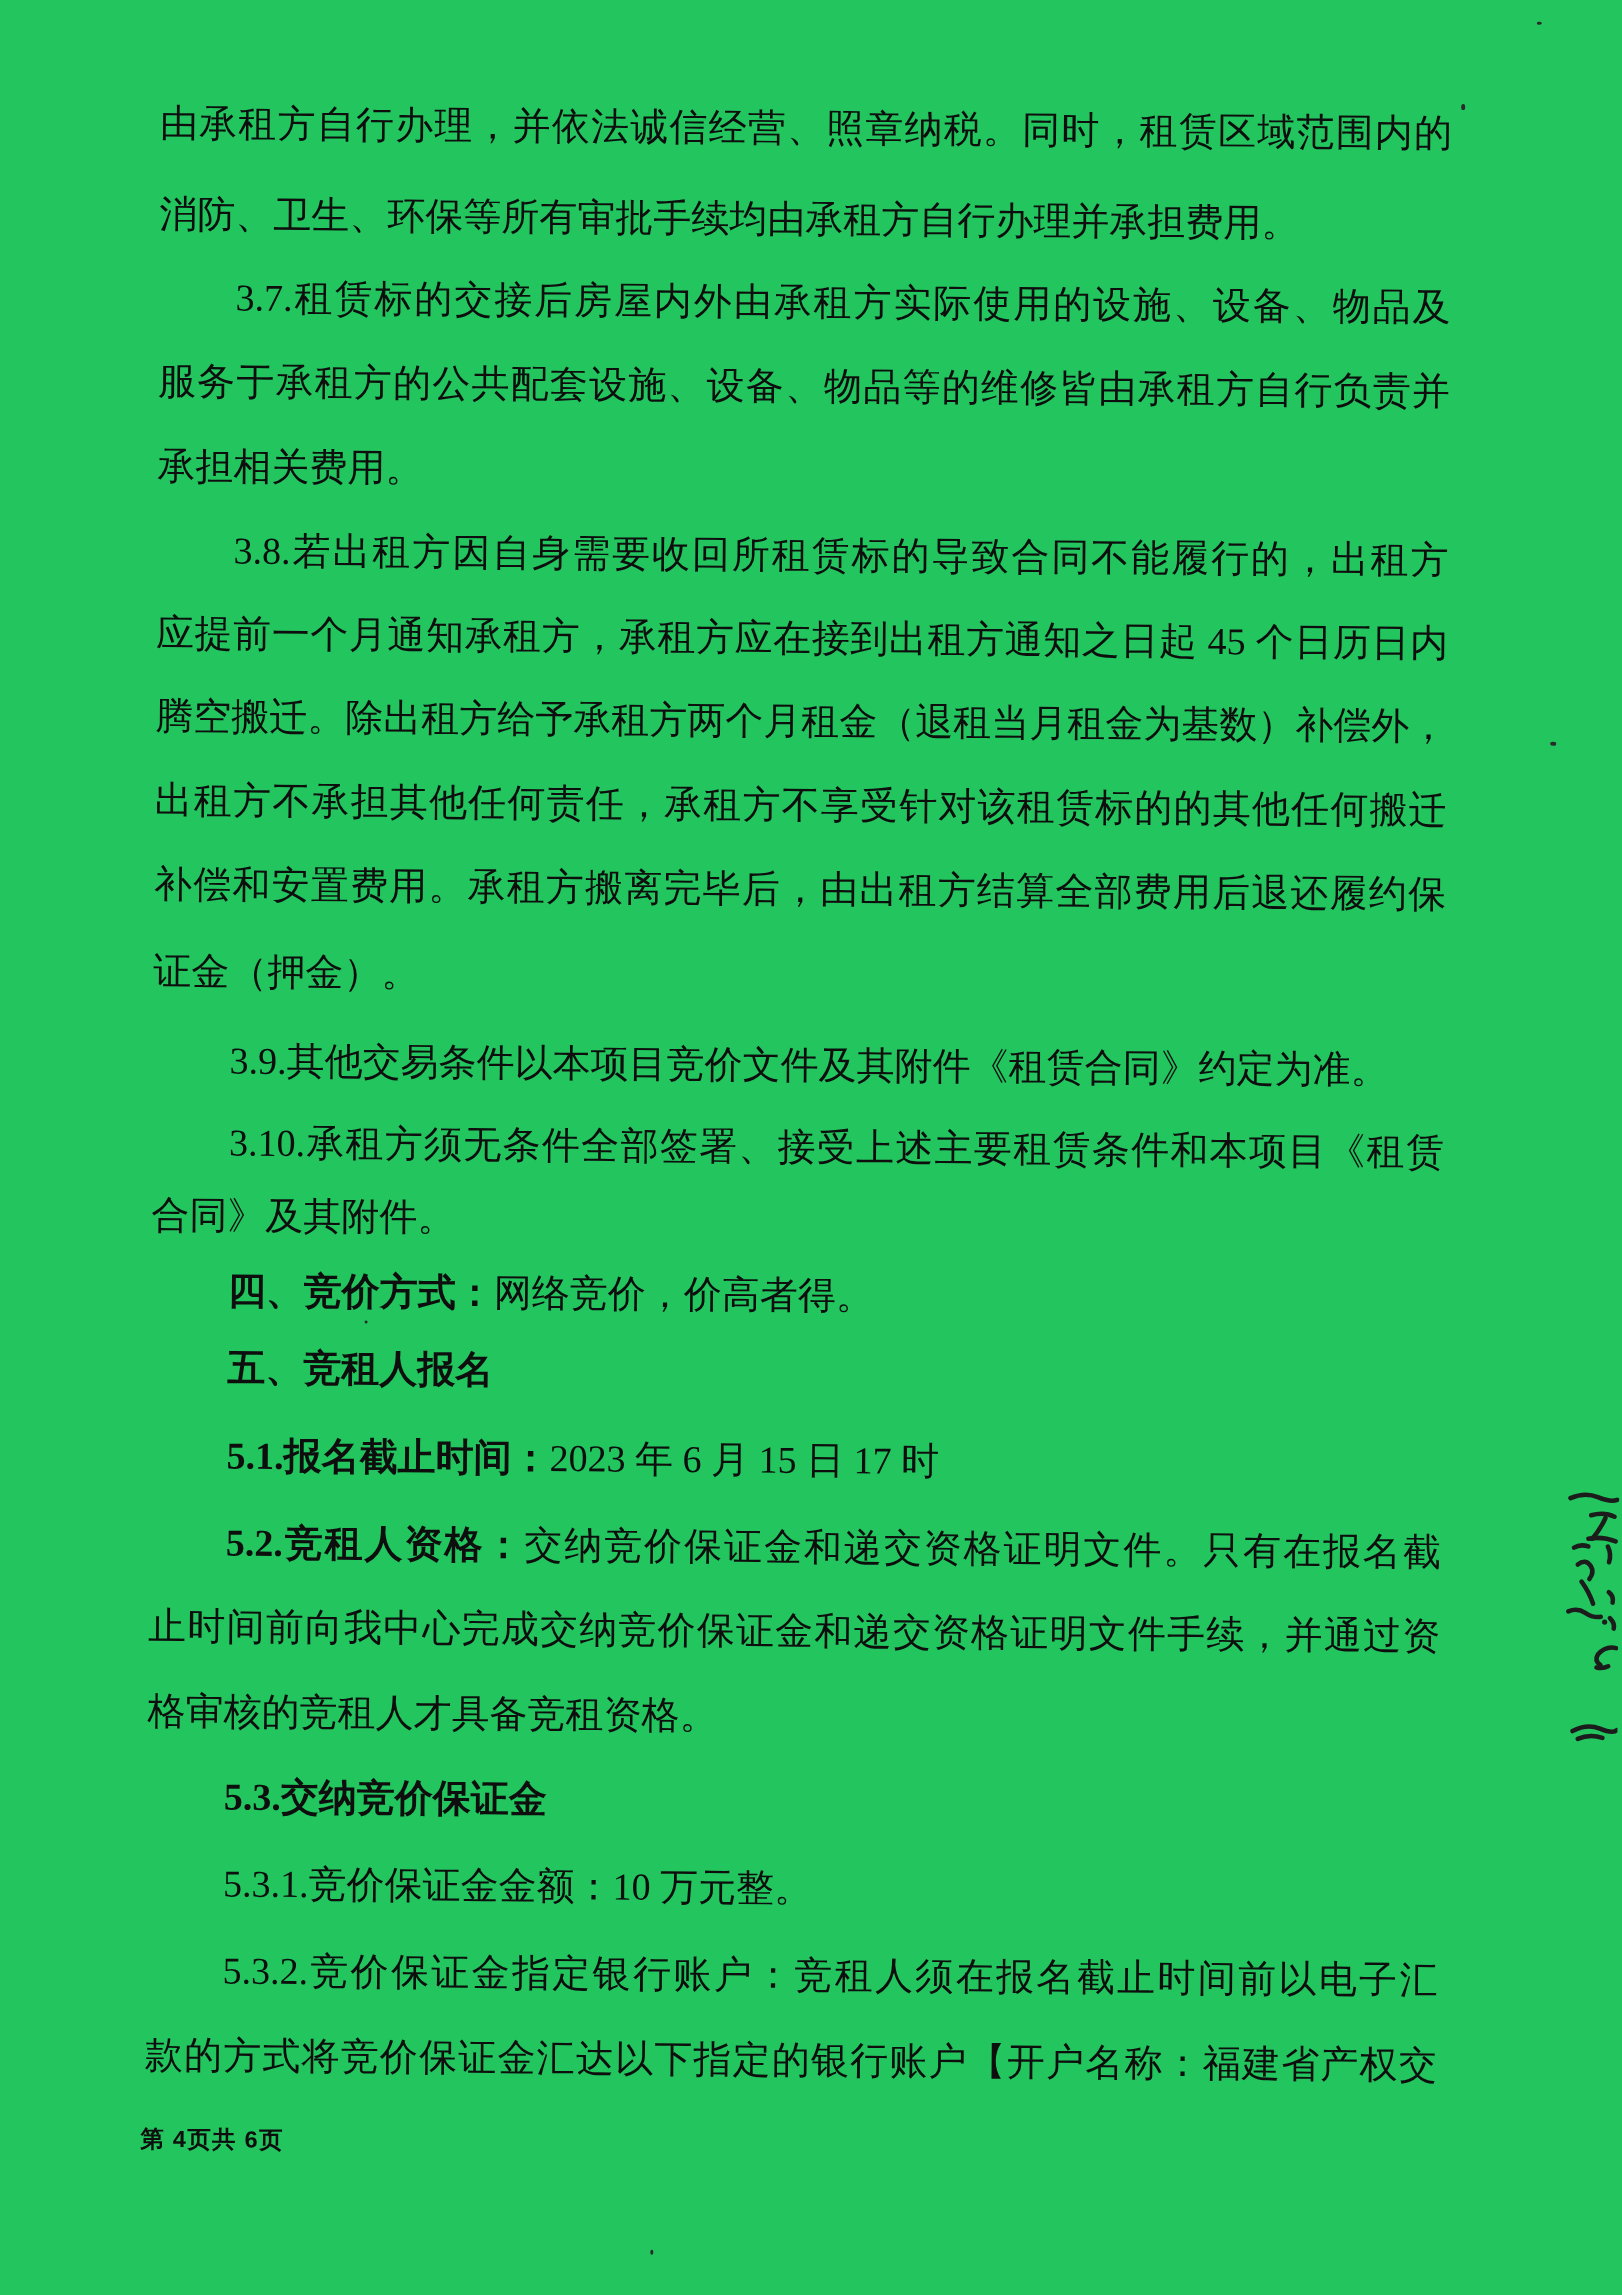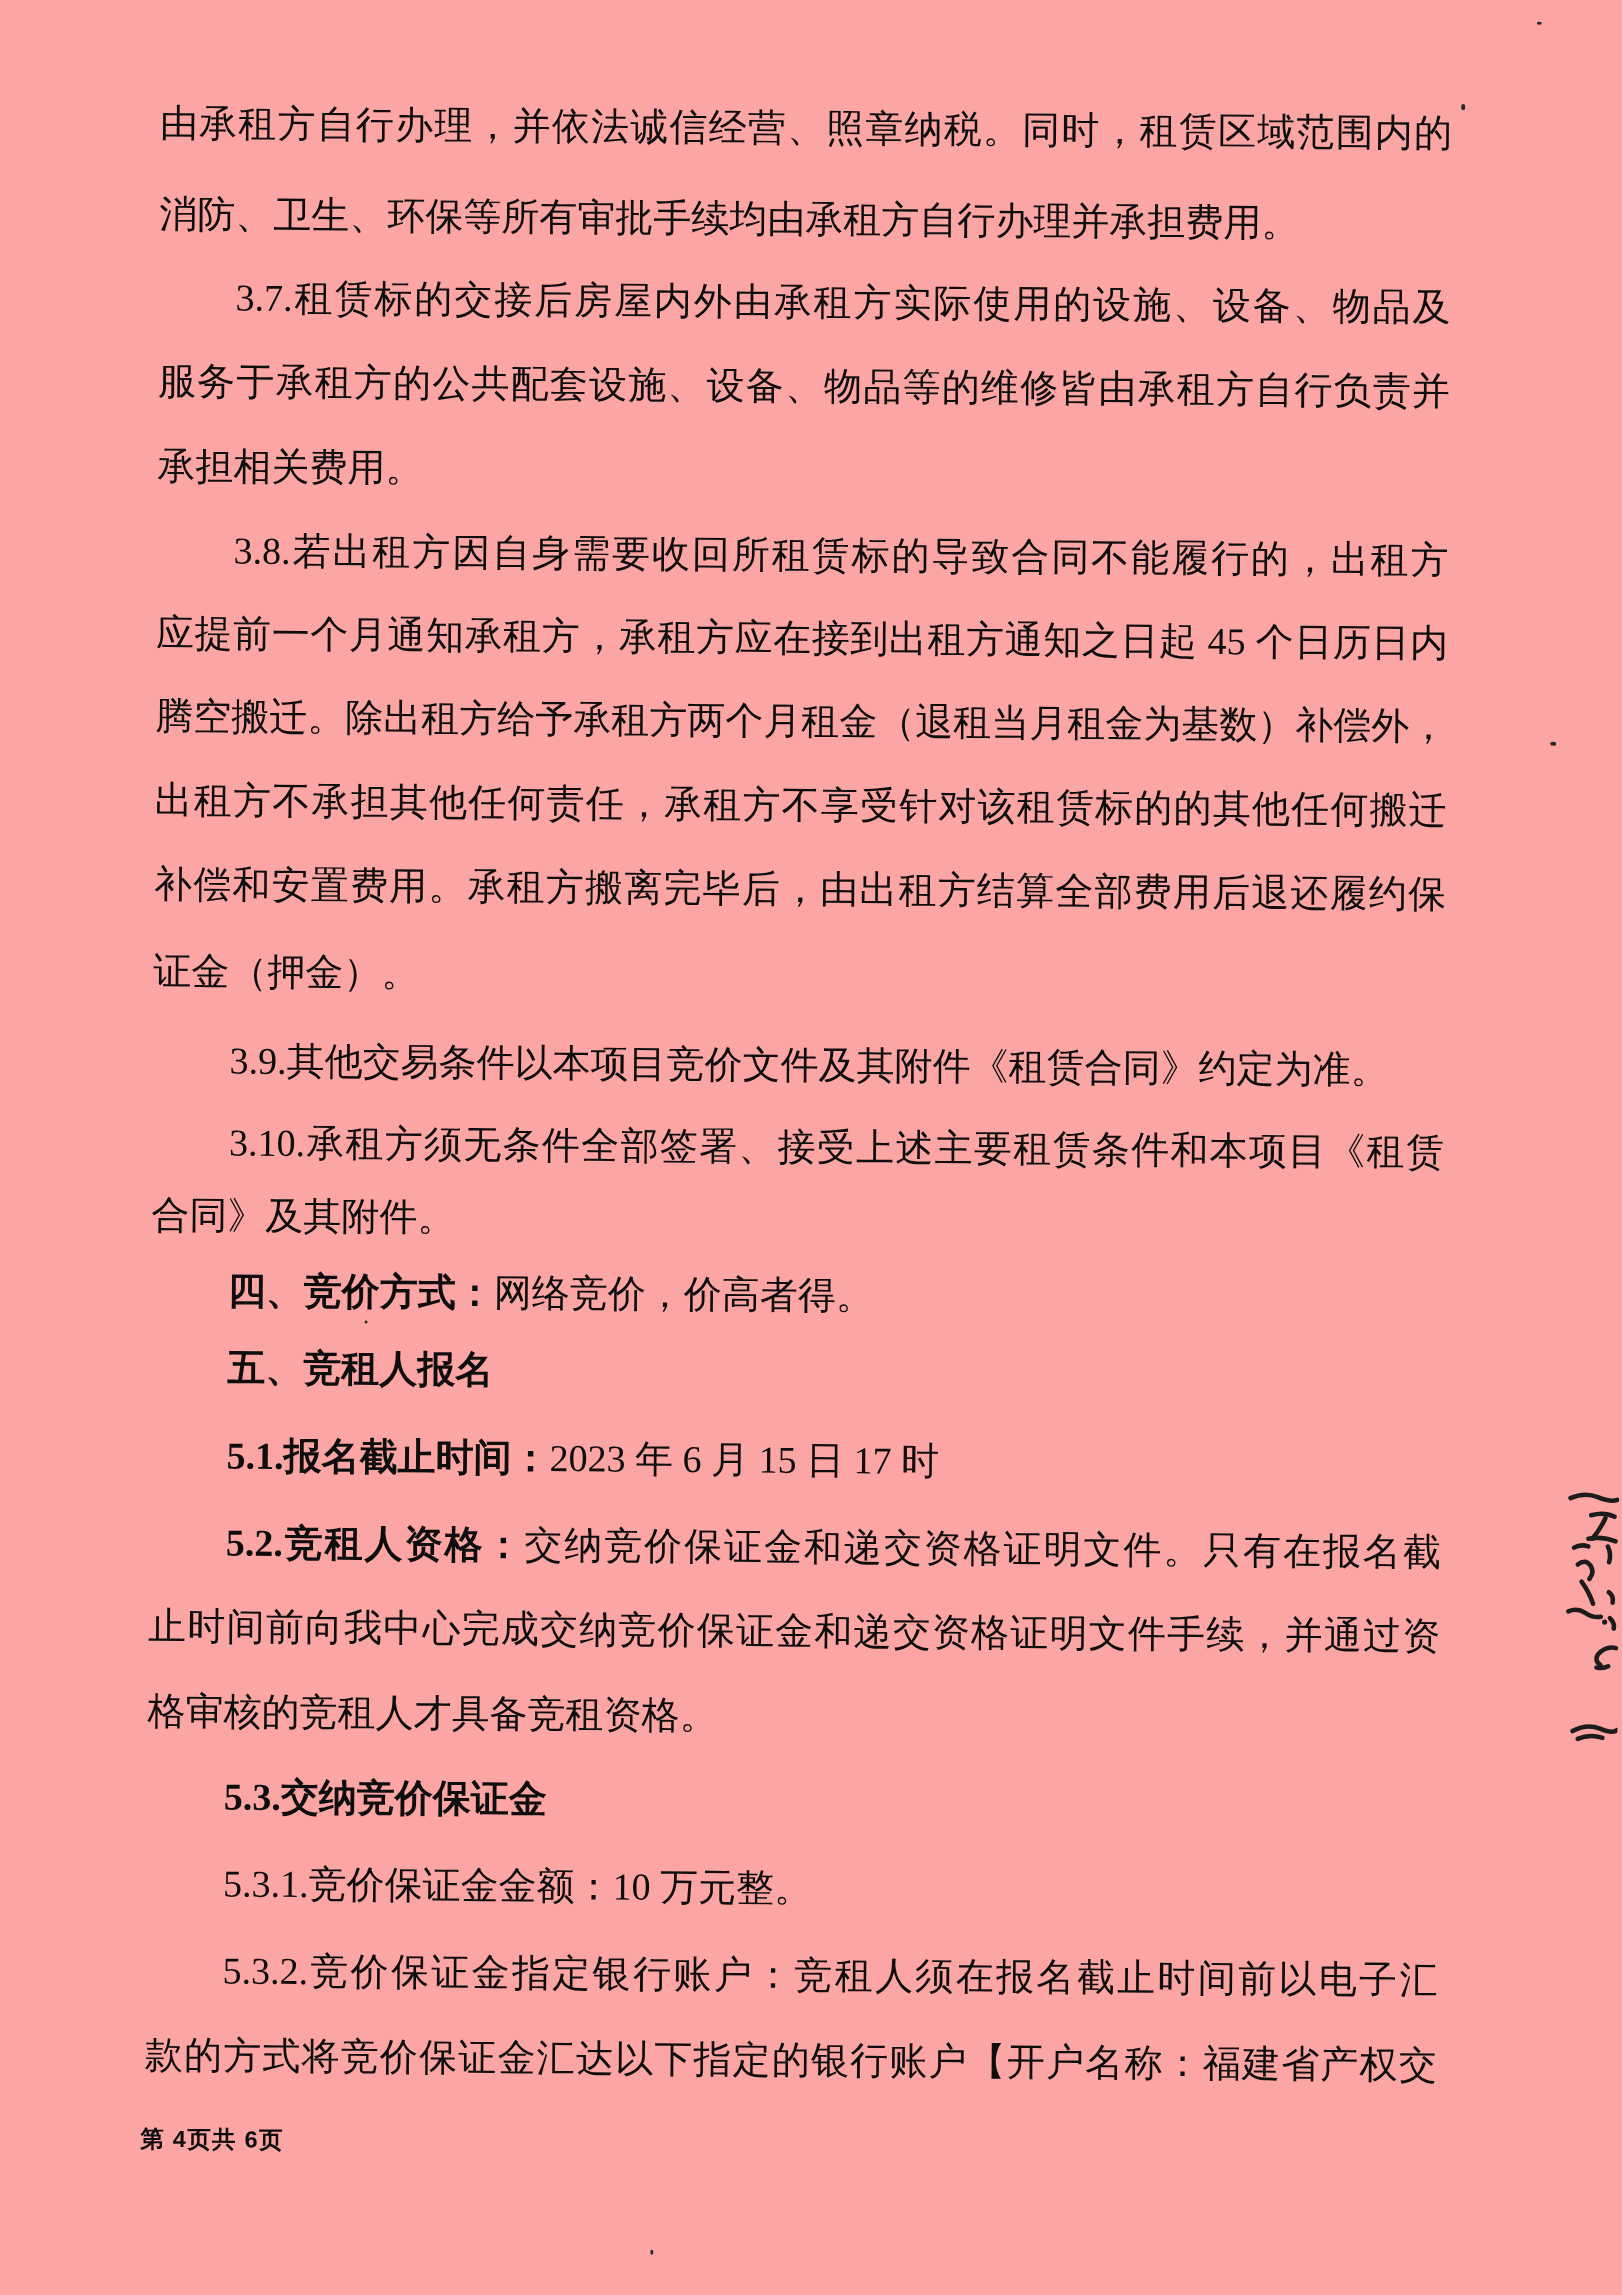--- a/index.html
+++ b/index.html
@@ -4,21 +4,21 @@
 <style>
   html, body {
     margin: 0;
     padding: 0;
     background: #ffffff;
   }
   .page {
     position: relative;
     width: 1623px;
     height: 2295px;
-    background: #fca5a5;
+    background: #22c55e;
     overflow: hidden;
   }
   
   .content {
     position: absolute;
     left: 0; top: 0;
     width: 1623px;
     height: 2295px;
     transform: rotate(0.45deg);
     transform-origin: 811px 1148px;

